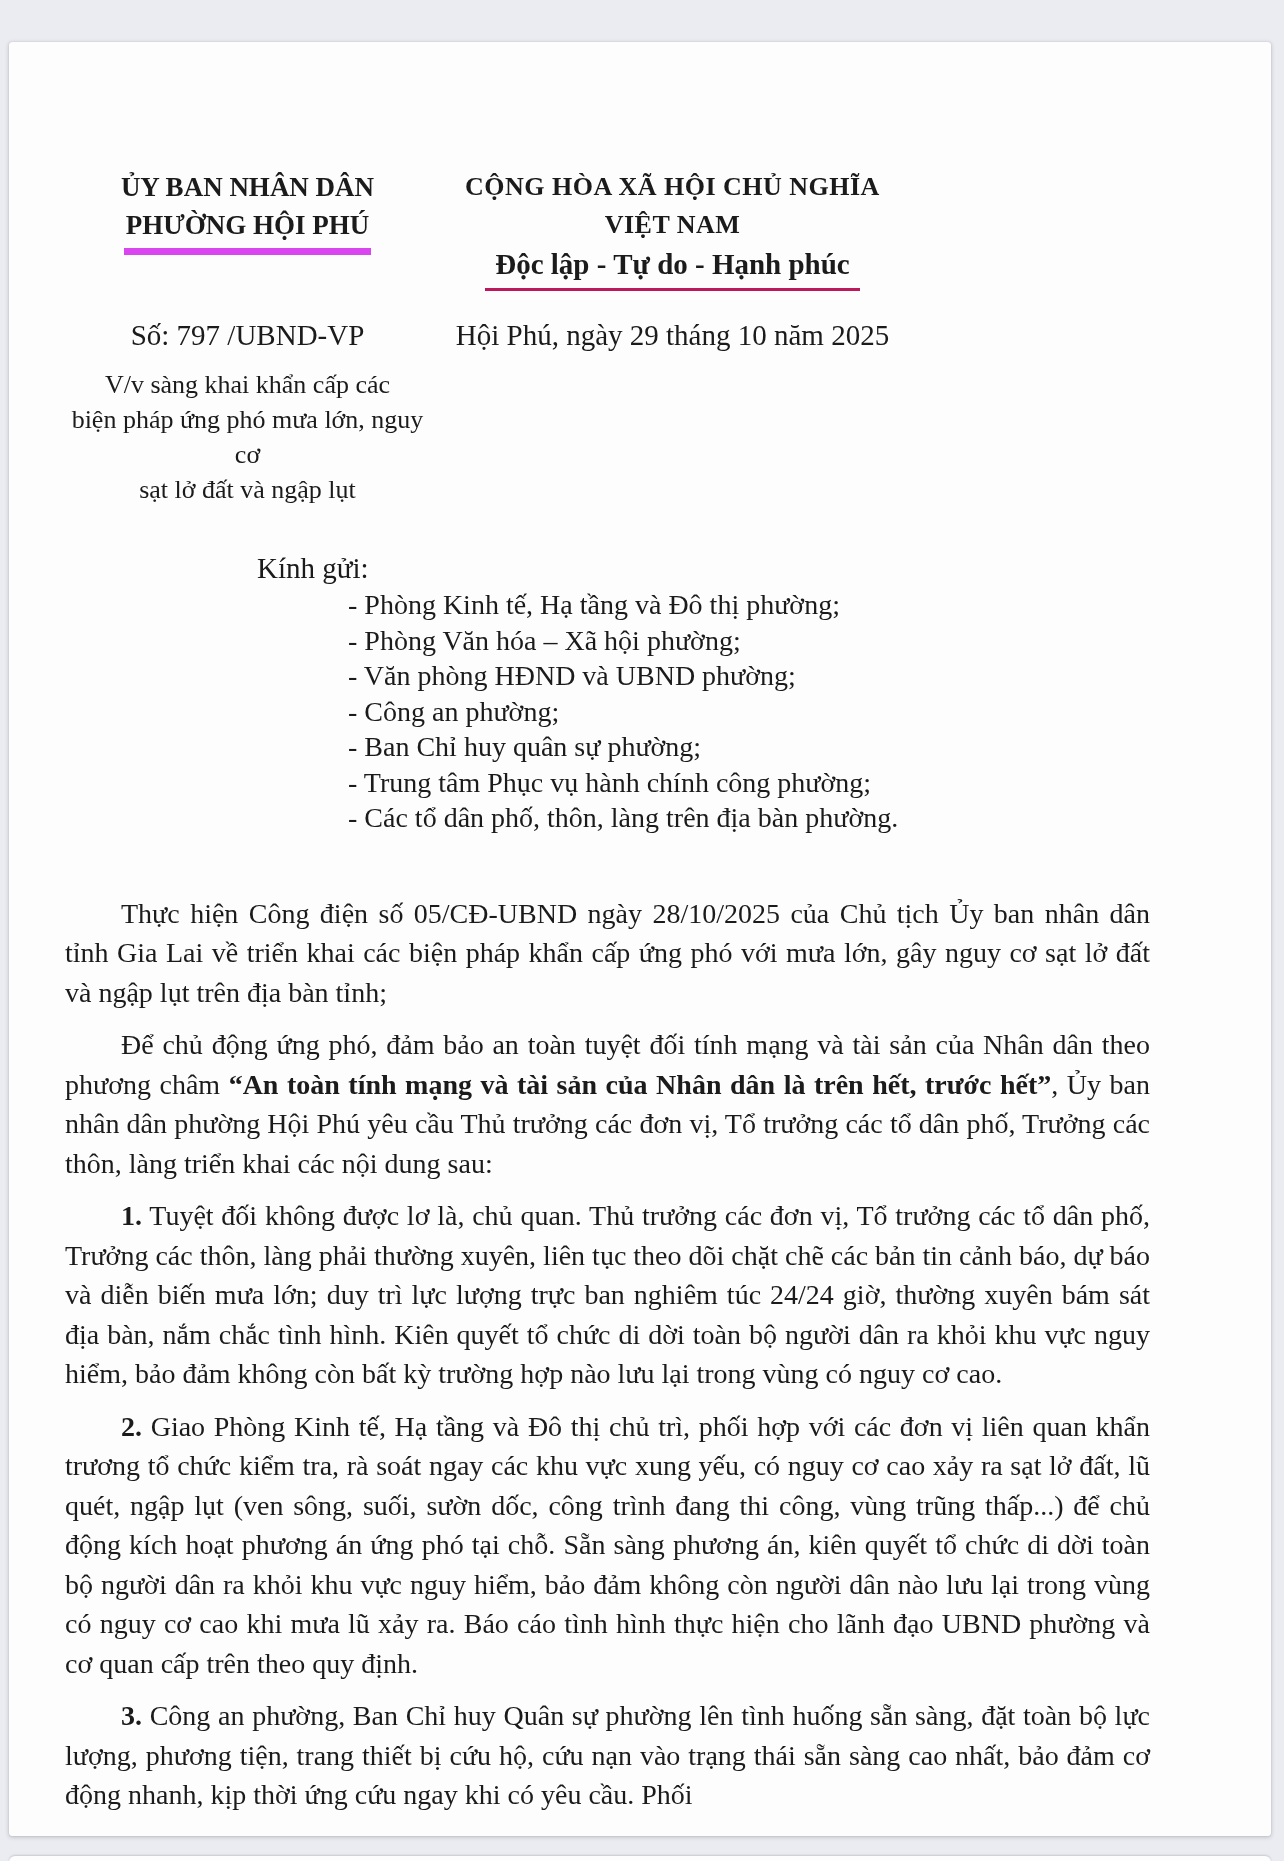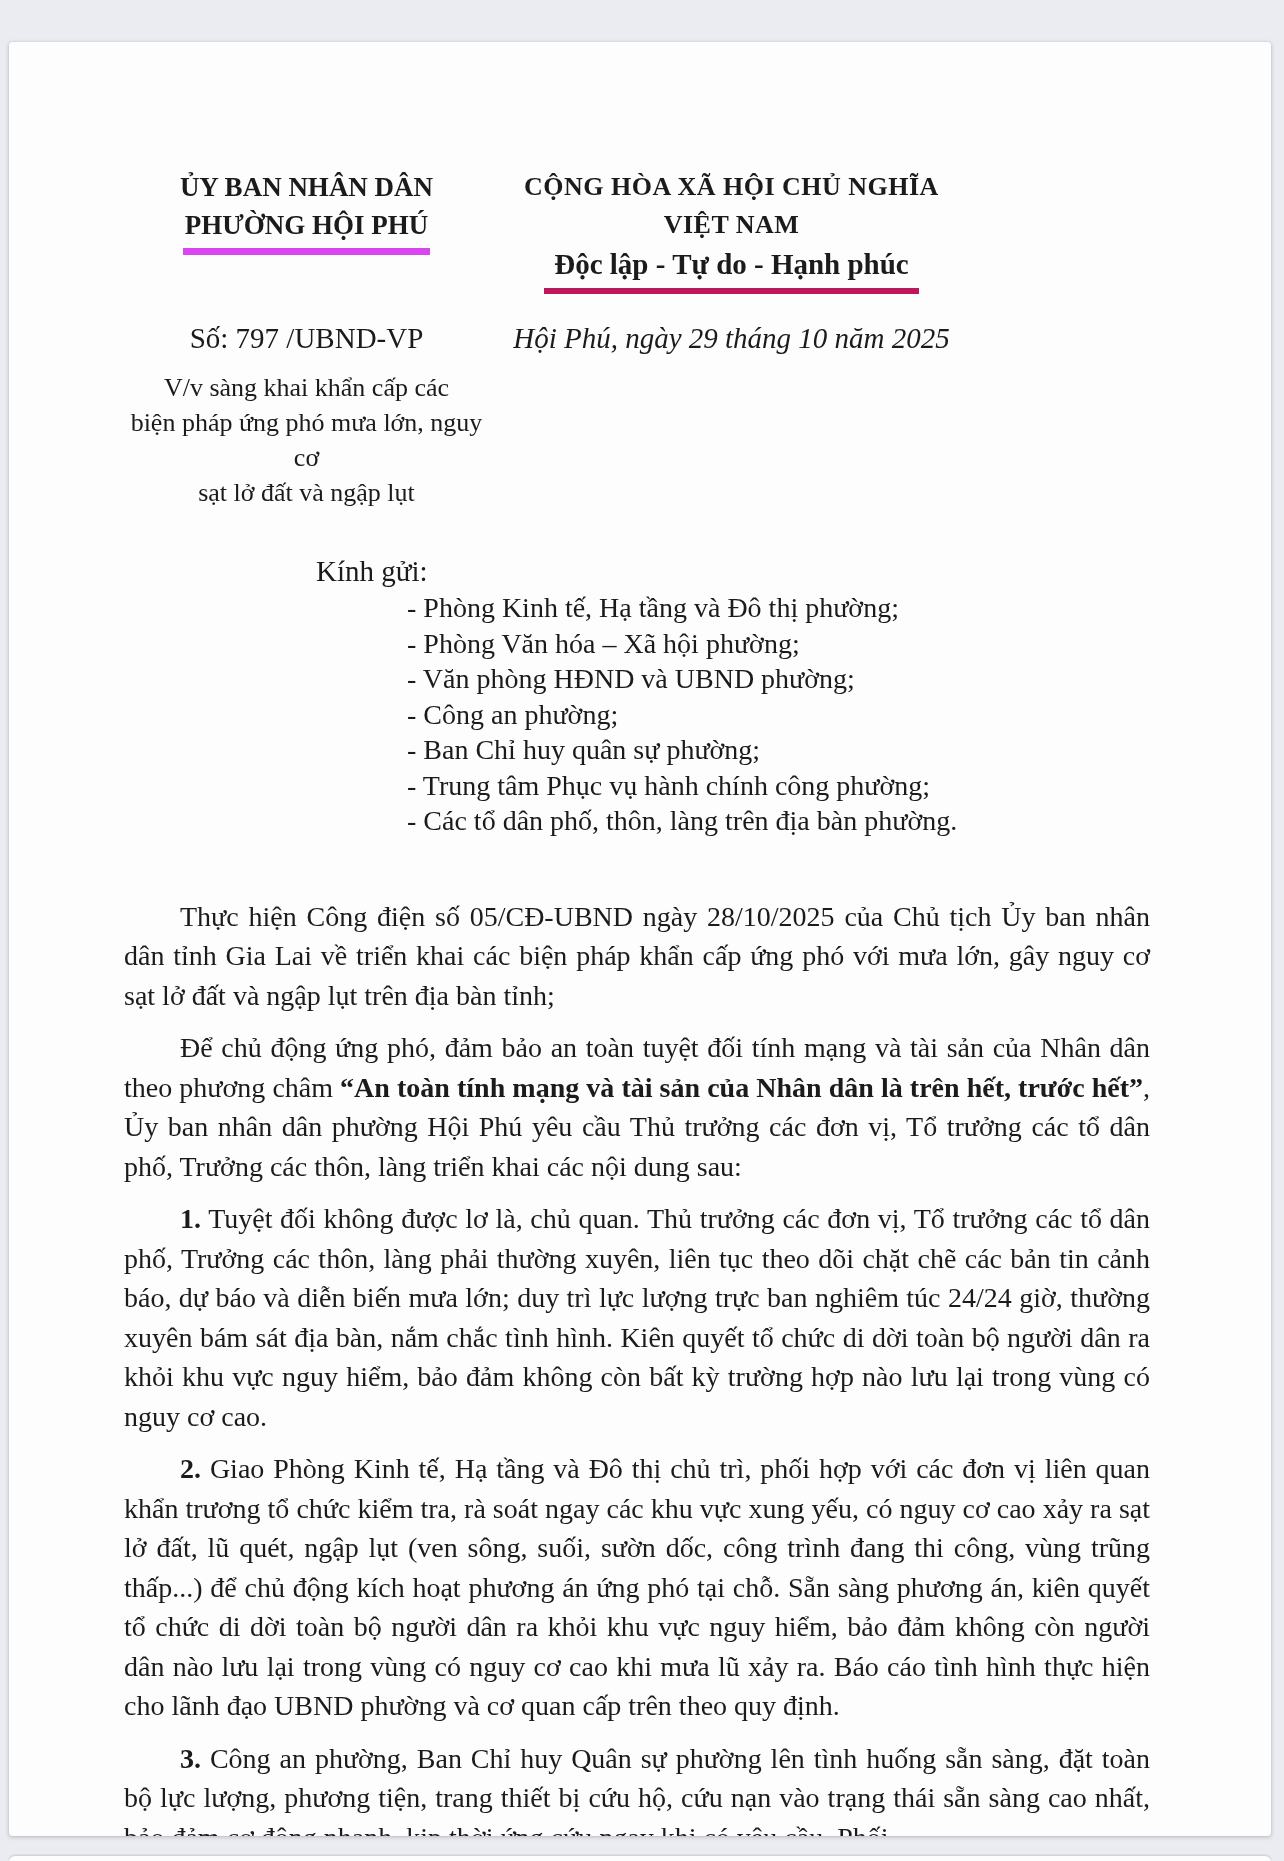--- a/index.html
+++ b/index.html
@@ -22,45 +22,45 @@
   }
   .next-sheet {
     position: absolute;
     left: 9px; top: 1856px;
     width: 1262px; height: 12px;
     background: #fdfdfd;
     border-radius: 6px 6px 0 0;
     box-shadow: 0 -1px 2px rgba(40,40,60,0.18);
   }
   .content {
-    padding: 126px 121px 0 115px; 
+    padding: 126px 121px 0 56px; 
   }
   
   .hdr-row { display: flex; }
   .hdr-left  { width: 365px; text-align: center; flex: none; }
   .hdr-right { width: 485px; text-align: center; flex: none; }
   .org-1 { font-weight: bold; font-size: 27px; line-height: 38px; }
   .org-2-wrap { margin-top: 2px; }
   .org-2 {
     display: inline-block;
     font-weight: bold; font-size: 27px; line-height: 34px;
     border-bottom: 7px solid #d946ef;
     padding: 0 2px 6px 2px;
   }
   .nat-1 { font-weight: bold; font-size: 26px; line-height: 38px; letter-spacing: 0.5px; }
   .nat-2-wrap { margin-top: 2px; }
   .nat-2 {
     display: inline-block;
     font-weight: bold; font-size: 29px; line-height: 36px;
-    border-bottom: 6px solid #be185d;
+    border-bottom: 3px solid #be185d;
     padding: 0 10px 6px 10px;
   }
   .row-2 { margin-top: 26px; }
   .doc-number { font-size: 29px; line-height: 36px; }
-  .date-line  { font-size: 29px; line-height: 36px; font-style: italic; }
+  .date-line  { font-size: 29px; line-height: 36px; }
   .subject { margin-top: 14px; font-size: 26px; line-height: 35px; }
   
   .recipients { margin-top: 42px; }
   .kinh-gui {
     margin-left: 192px;
     font-size: 29px; line-height: 38px;
   }
   .recipient-list { margin-left: 283px; }
   .recipient-item { font-size: 28px; line-height: 35.5px; }
   

